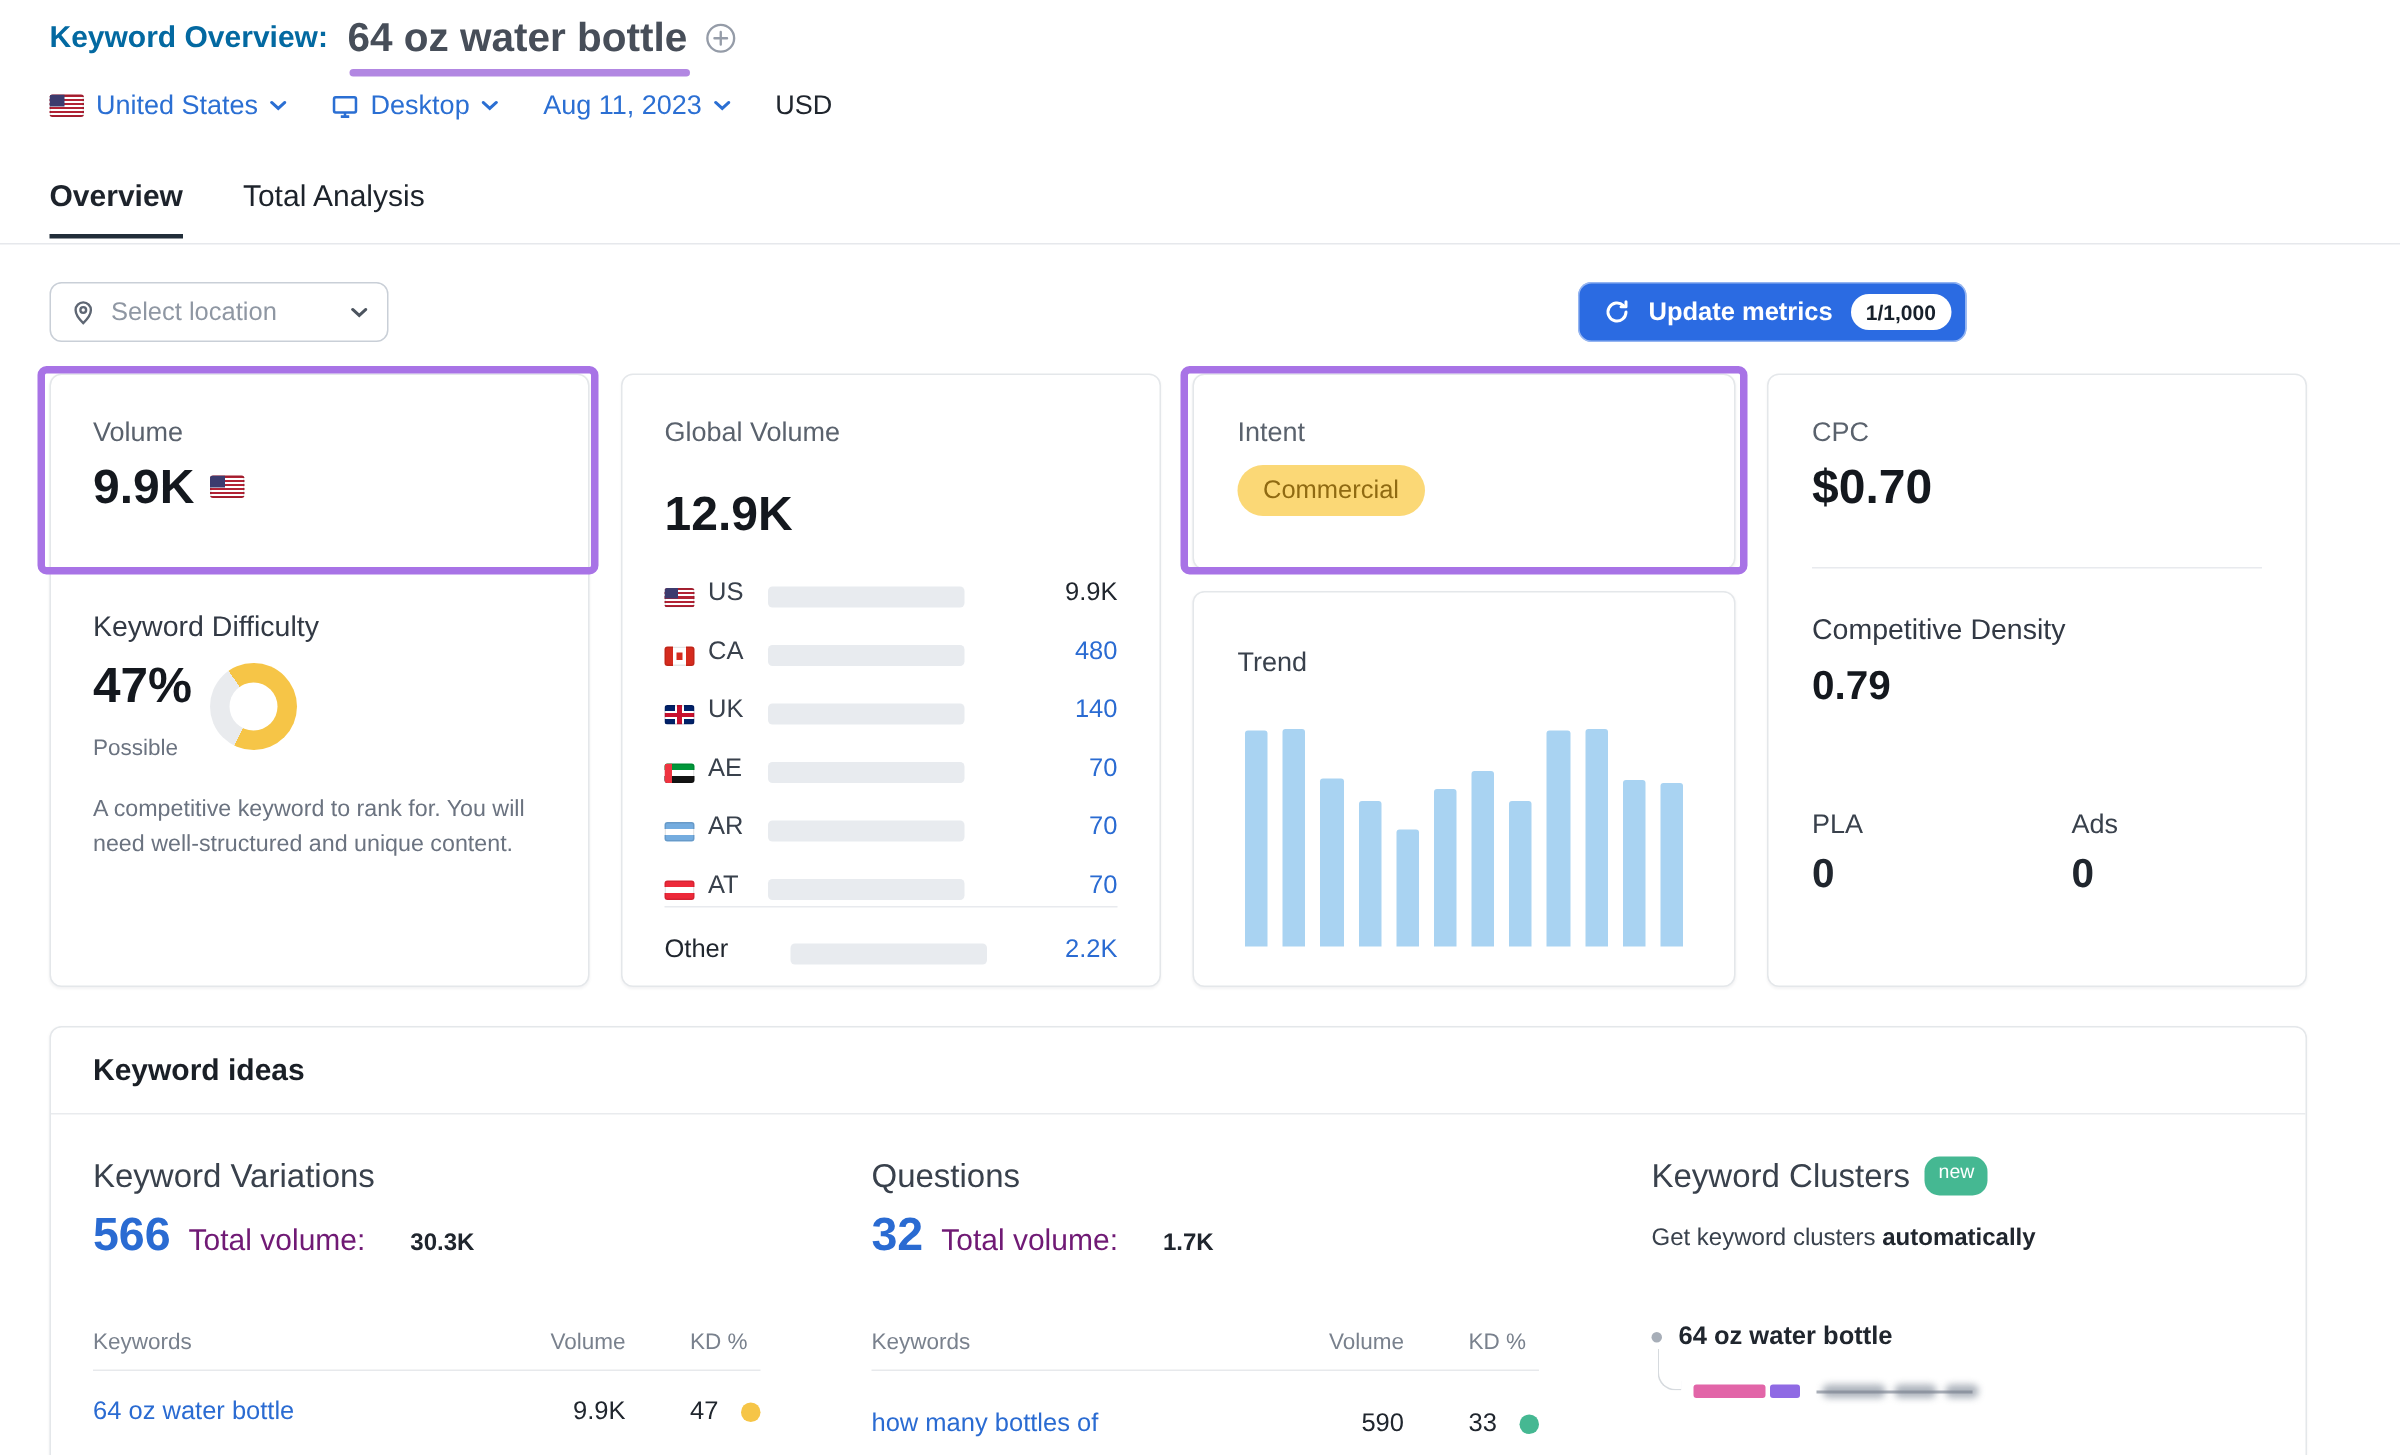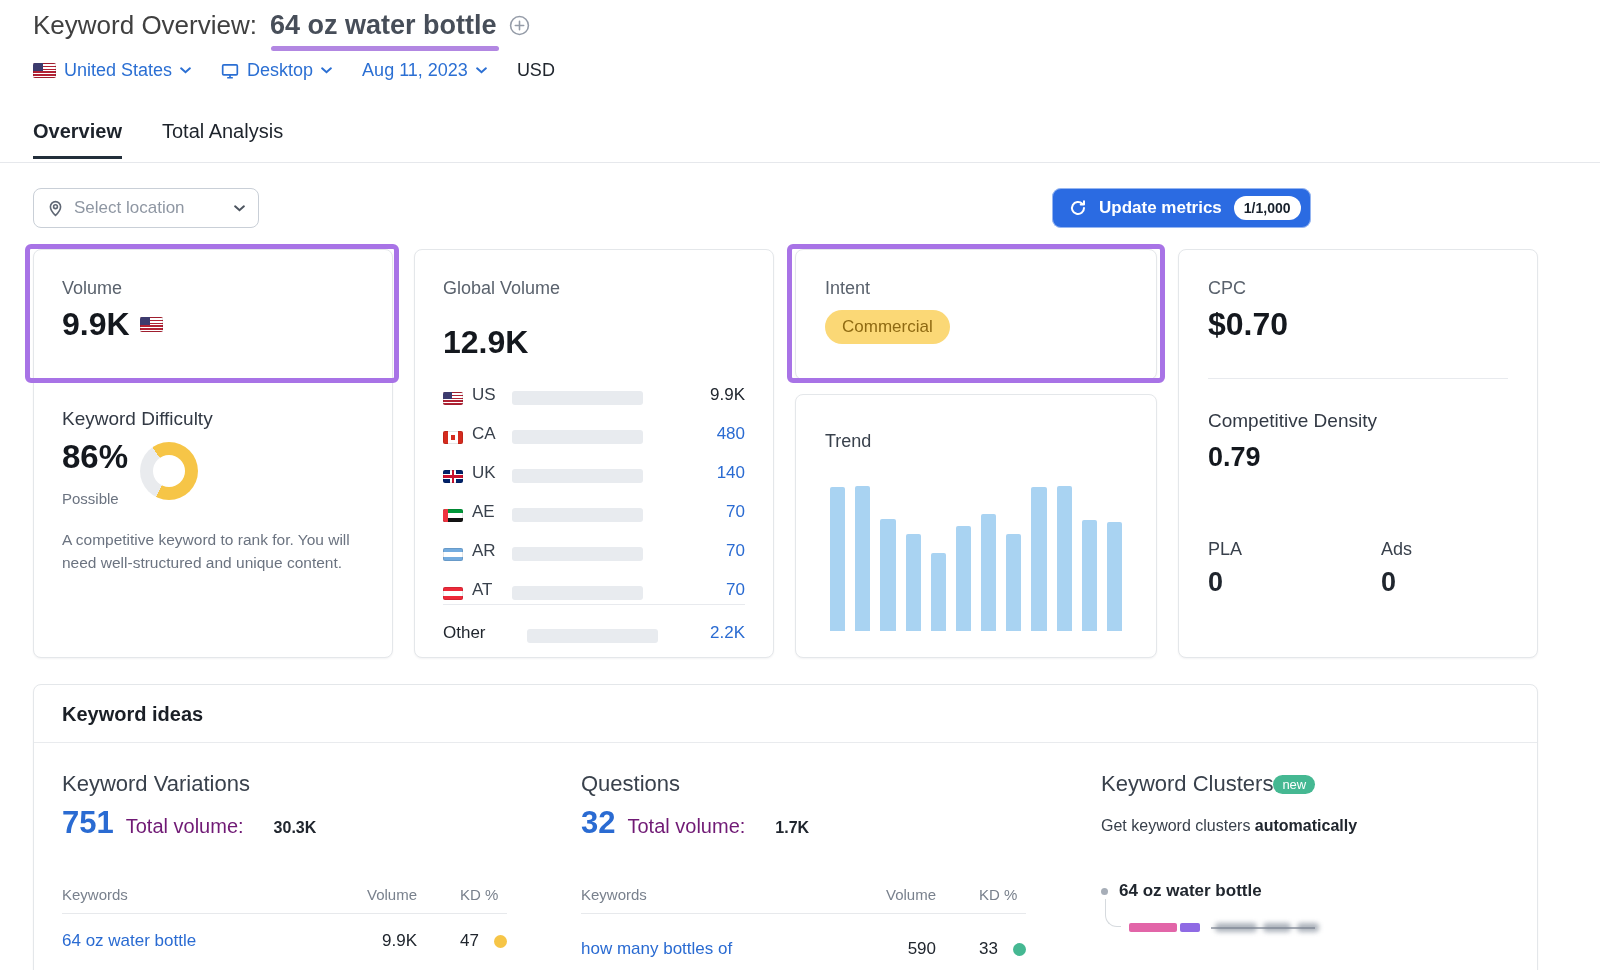--- a/index.html
+++ b/index.html
@@ -2,21 +2,21 @@
 <html><head>
 <meta charset="utf-8">
 <style>
   * { box-sizing: border-box; margin: 0; padding: 0; }
   html,body { background:#fff; }
   body { font-family:"Liberation Sans","DejaVu Sans",sans-serif; color:#20262e; }
   .page { position:relative; width:1600px; height:970px; background:#fff; overflow:hidden; }
 
   
   .title-row { position:absolute; left:33px; top:10px; display:flex; align-items:center; }
-  .page-title { font-size:26px; font-weight:normal; color:#404040; }
+  .page-title { font-size:20px; font-weight:bold; color:#0369a1; }
   .kw-wrap { position:relative; margin-left:13px; display:inline-block; }
   .kw-text { font-size:27px; font-weight:bold; color:#474e59; }
   .kw-underline { position:absolute; left:1px; right:-2px; bottom:-10px; height:5px; background:#b287e2; border-radius:3px; }
   .plus-circle { margin-left:12px; width:21px; height:21px; cursor:pointer; }
 
   .filters-row { position:absolute; left:33px; top:60px; display:flex; align-items:center; gap:30px; font-size:18px; }
   .filter-item { display:flex; align-items:center; gap:8px; color:#2b6fd3; cursor:pointer; }
   .filter-static { color:#20262e; }
   .chev { width:11px; height:7px; display:block; }
 
@@ -91,21 +91,21 @@
   .ki-total-val { font-size:16px; font-weight:bold; color:#20262e; margin-left:18px; }
   .ki-thead { position:absolute; top:115px; left:0; right:0; font-size:15px; color:#79818d; }
   .th-kw { position:absolute; left:0; } .th-vol { position:absolute; left:268px; width:87px; text-align:right; } .th-kd { position:absolute; left:398px; }
   .ki-divider { position:absolute; top:142px; left:0; right:0; height:1px; background:#e7e9ec; }
   .ki-row { position:absolute; top:160px; left:0; right:0; font-size:17px; }
   .td-kw { position:absolute; left:0; color:#2a6bd2; cursor:pointer; }
   .td-vol { position:absolute; left:268px; width:87px; text-align:right; color:#20262e; }
   .td-kd { position:absolute; left:398px; color:#20262e; }
   .kd-dot { position:absolute; left:432px; top:4px; width:13px; height:13px; border-radius:50%; }
 
-  .kc-head { display:flex; align-items:center; }
+  .kc-head { display:flex; gap:10px; }
   .badge-new { background:#45b892; color:#fff; font-size:13px; padding:2px 9px; border-radius:10px; }
   .kc-sub { margin-top:20px; font-size:16px; color:#39414c; }
   .kc-sub b { color:#20262e; }
   .kc-item { position:absolute; top:110px; left:0; display:flex; align-items:center; gap:11px; font-size:17px; font-weight:bold; color:#20262e; }
   .kc-bullet { width:7px; height:7px; border-radius:50%; background:#a7aeb8; }
   .kc-viz { position:absolute; top:152px; left:4px; height:40px; width:300px; }
   .kc-connector { position:absolute; left:0; top:-24px; width:16px; height:28px; border-left:1.5px solid #d6dade; border-bottom:1.5px solid #d6dade; border-bottom-left-radius:12px; }
   .kc-bars { position:absolute; left:24px; top:0; display:flex; align-items:center; gap:3px; }
   .seg-pink { width:48px; height:9px; background:#e265a8; border-radius:2px; }
   .seg-purple { width:20px; height:9px; background:#8f6ae4; border-radius:2px; }
@@ -202,21 +202,21 @@
   </div>
 
 
   <div class="card" id="card-volume-kd">
     <div class="card-label">Volume</div>
     <div class="vol-value-row">
       <span class="big-num">9.9K</span>
       <span class="flag us big"></span>
     </div>
     <div class="kd-label sub-label">Keyword Difficulty</div>
-    <div class="kd-value">86%</div>
+    <div class="kd-value">47%</div>
     <div class="donut"></div>
     <div class="kd-level">Possible</div>
     <div class="kd-desc">A competitive keyword to rank for. You will need well-structured and unique content.</div>
   </div>
   <div class="hl-box" style="left:25px;top:244px;width:374px;height:139px;"></div>
 
   <div class="card" id="card-global">
     <div class="card-label">Global Volume</div>
     <div class="big-num" style="position:absolute;left:28px;top:74px;">12.9K</div>
     <div class="gv-rows">
@@ -301,21 +301,21 @@
     <div class="ads-value">0</div>
   </div>
 
   <div class="card" id="card-ideas">
     <div class="ki-title">Keyword ideas</div>
     <div class="ki-header-divider"></div>
 
     <div class="ki-col" id="ki-a">
       <div class="ki-label">Keyword Variations</div>
       <div class="ki-countrow">
-        <span class="ki-count">751</span>
+        <span class="ki-count">566</span>
         <span class="ki-total">Total volume:</span>
           <span class="ki-total-val">30.3K</span>
       </div>
       <div class="ki-thead">
         <span class="th-kw">Keywords</span>
         <span class="th-vol">Volume</span>
         <span class="th-kd">KD %</span>
       </div>
       <div class="ki-divider"></div>
       <div class="ki-row">

